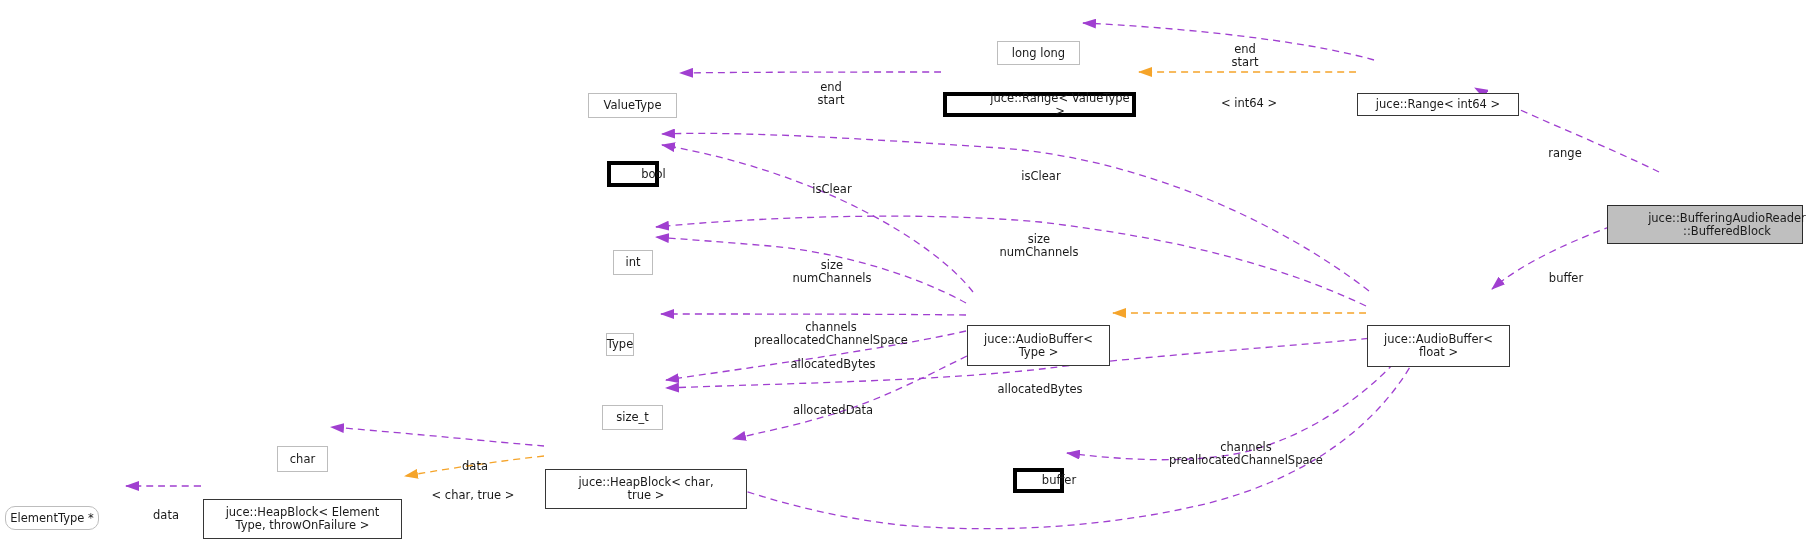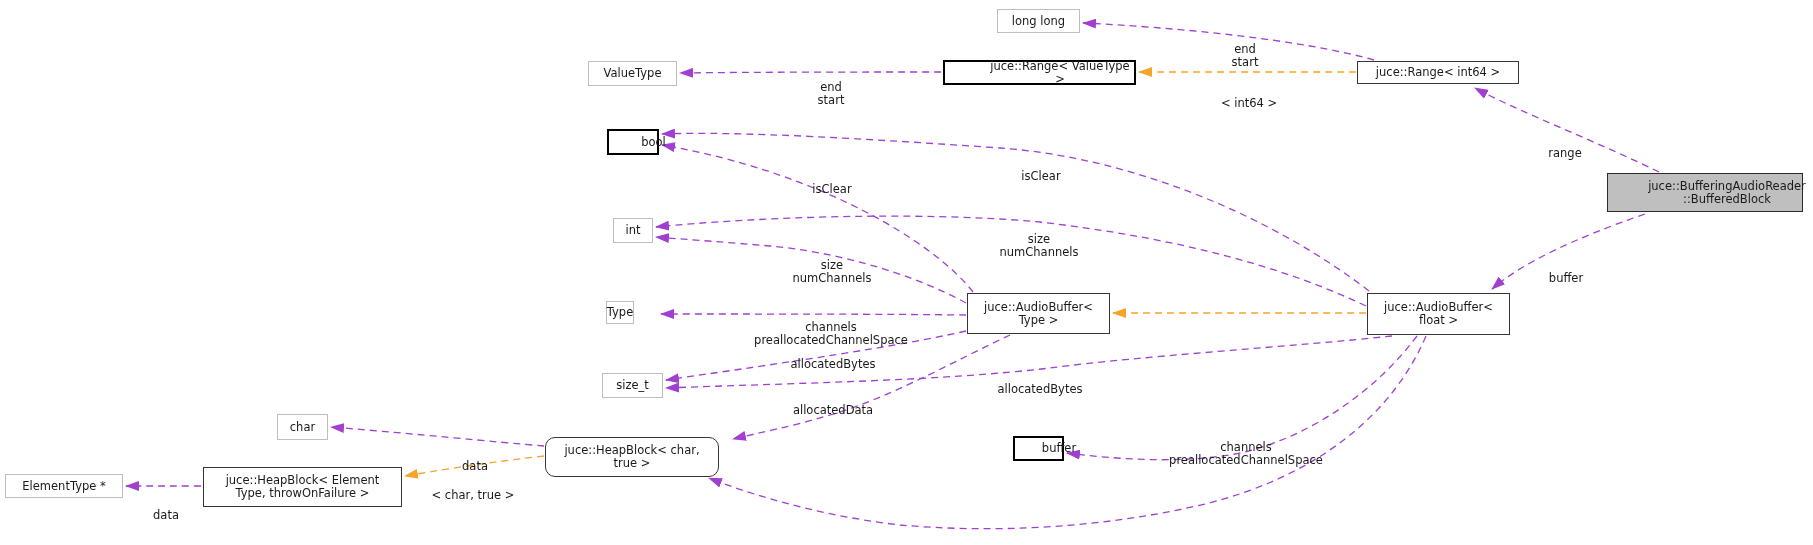--- a/index.html
+++ b/index.html
@@ -1,23 +1,23 @@
 <!DOCTYPE html>
 <html><head>
 <meta charset="utf-8">
 <style>
   html,body{margin:0;padding:0;background:#ffffff;}
   body{position:relative;width:1813px;height:545px;overflow:hidden;
        font-family:"DejaVu Sans","Liberation Sans",sans-serif;}
   #graph-edges{position:absolute;left:0;top:0;width:1813px;height:545px;}
   .node{position:absolute;box-sizing:border-box;display:flex;align-items:center;justify-content:center;
         background:#ffffff;border:1px solid #bdbdbd;color:#1a1a1a;font-size:11.5px;line-height:13px;
-        text-align:center;white-space:pre-line;z-index:2;}
+        text-align:center;white-space:pre-line;z-index:2;margin-top:32px;}
   .node.dark{border:1.3px solid #363636;}
-  .node.bold{border:2px solid #000000;padding-left:41px;}
+  .node.bold{border:4px solid #000000;padding-left:41px;}
   .node.fill{background:#bfbfbf;border:1.4px solid #2b2b2b;padding-left:44px;}
   .elabel{position:absolute;transform:translateX(-50%);color:#1a1a1a;font-size:11.5px;line-height:12.5px;
           text-align:center;white-space:pre-line;z-index:3;margin-top:40px;}
 </style>
 </head>
 <body>
 
 <svg id="graph-edges" viewBox="0 0 1813 545" xmlns="http://www.w3.org/2000/svg">
   <defs>
     <marker id="ap" viewBox="0 0 14 10" refX="13" refY="5" markerWidth="14" markerHeight="10" markerUnits="userSpaceOnUse" orient="auto">
@@ -61,25 +61,25 @@
 <div class="node" style="left:606px;top:301px;width:28px;height:23px;">Type</div>
 <div class="node" style="left:602px;top:373px;width:61px;height:25px;">size_t</div>
 <div class="node" style="left:277px;top:414px;width:51px;height:26px;">char</div>
 <div class="node dark" style="left:967px;top:293px;width:143px;height:41px;">juce::AudioBuffer&lt;
 Type &gt;</div>
 <div class="node dark" style="left:1367px;top:293px;width:143px;height:42px;">juce::AudioBuffer&lt;
 float &gt;</div>
 <div class="node fill" style="left:1607px;top:173px;width:196px;height:39px;">juce::BufferingAudioReader
 ::BufferedBlock</div>
 <div class="node bold" style="left:1013px;top:436px;width:51px;height:25px;">buffer</div>
-<div class="node dark" style="left:545px;top:437px;width:174px;height:40px;border-radius:10px;">juce::HeapBlock&lt; char,
+<div class="node dark" style="left:545px;top:437px;width:202px;height:40px;">juce::HeapBlock&lt; char,
 true &gt;</div>
 <div class="node dark" style="left:203px;top:467px;width:199px;height:40px;">juce::HeapBlock&lt; Element
 Type, throwOnFailure &gt;</div>
-<div class="node" style="left:5px;top:474px;width:118px;height:24px;">ElementType *</div>
+<div class="node" style="left:5px;top:474px;width:94px;height:24px;border-radius:10px;">ElementType *</div>
 
 <div class="elabel" style="left:1245px;top:3px;">end
 start</div>
 <div class="elabel" style="left:831px;top:41px;">end
 start</div>
 <div class="elabel" style="left:1249px;top:57px;">&lt; int64 &gt;</div>
 <div class="elabel" style="left:1565px;top:107px;">range</div>
 <div class="elabel" style="left:1566px;top:232px;">buffer</div>
 <div class="elabel" style="left:832px;top:143px;">isClear</div>
 <div class="elabel" style="left:1041px;top:130px;">isClear</div>

